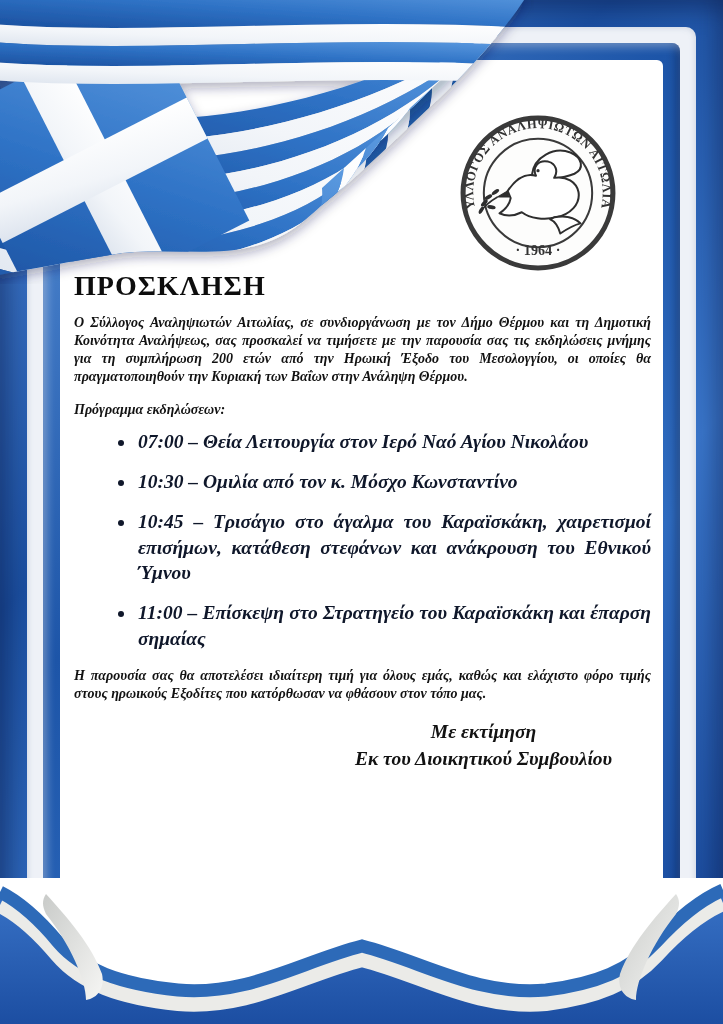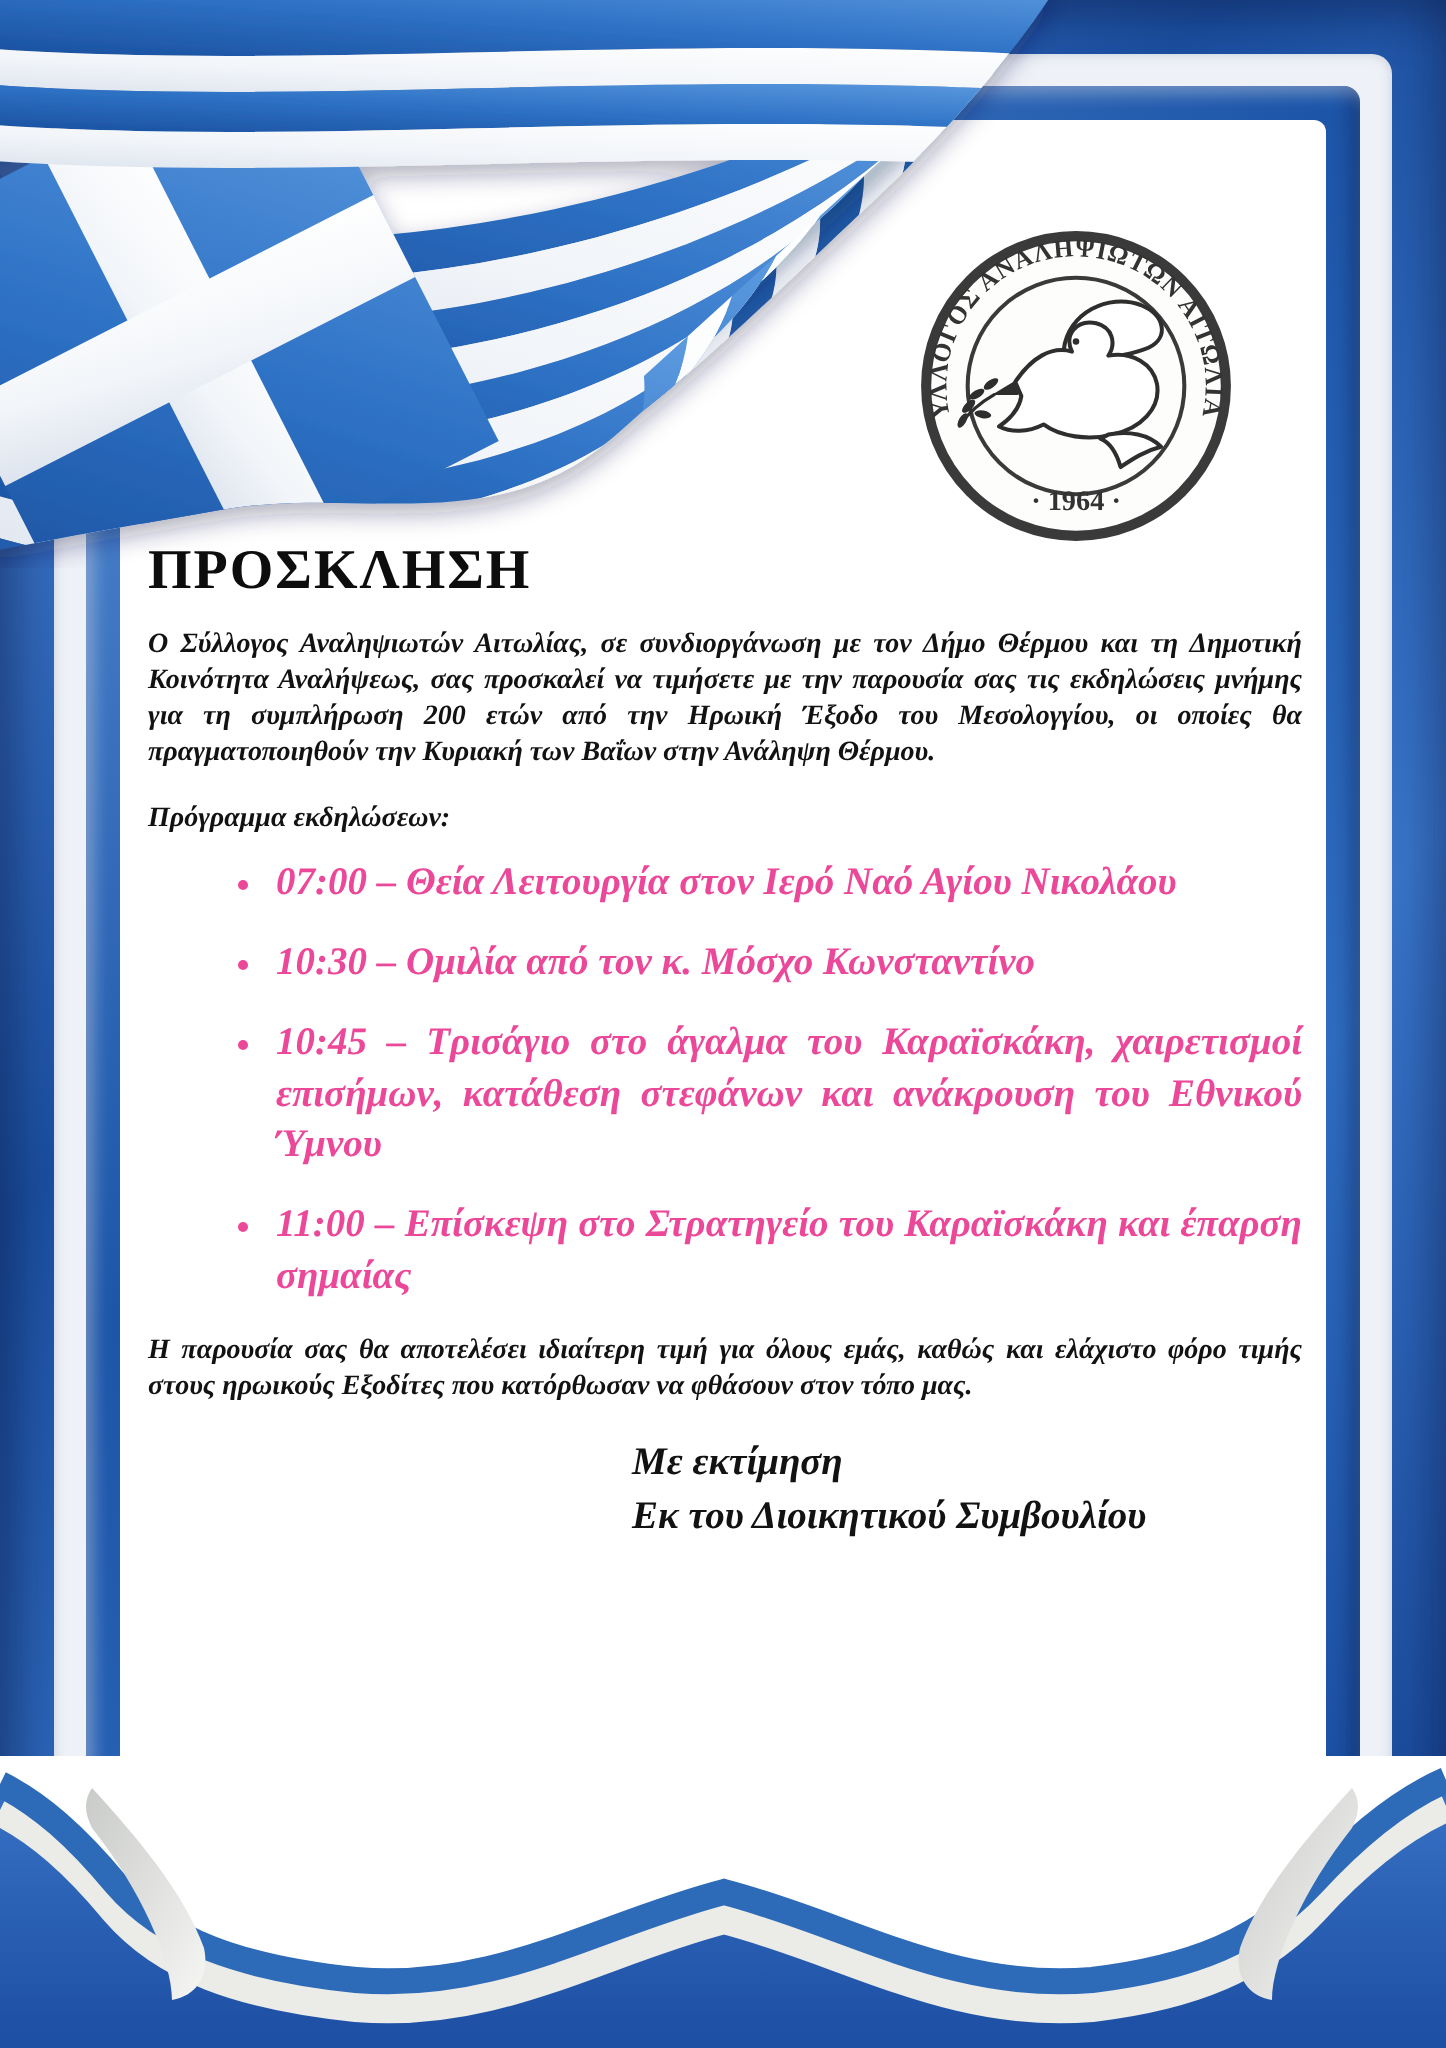--- a/index.html
+++ b/index.html
@@ -36,24 +36,24 @@
   .doc-text {
     font-weight:bold; font-style:italic; font-size:14px; line-height:1.30;
     text-align:justify; color:#121212; margin:0 0 14px 0;
   }
   .program-label { margin-bottom:10px; }
   ul.program {
     margin:0 0 16px 0; padding:0 0 0 62px; list-style:disc outside;
   }
   ul.program li {
     font-weight:bold; font-style:italic; font-size:19.5px; line-height:1.30;
-    text-align:justify; margin:0 0 15px 0; padding-left:2px; color:#ec4899;
+    text-align:justify; margin:0 0 15px 0; padding-left:2px; color:#0f172a;
   }
   .signature {
-    width:335px; margin:2px 0 0 auto; 
+    width:335px; margin:2px 0 0 auto; text-align:center;
     font-weight:bold; font-style:italic; font-size:19.5px; line-height:1.42; color:#121212;
   }
   
   .flag-svg   { position:absolute; left:-6px; top:-6px; pointer-events:none; }
   .seal       { position:absolute; left:457px; top:112px; width:162px; height:162px; }
   .ribbon-svg { position:absolute; left:0; bottom:0; pointer-events:none; }
 </style>
 </head>
 <body>
 

